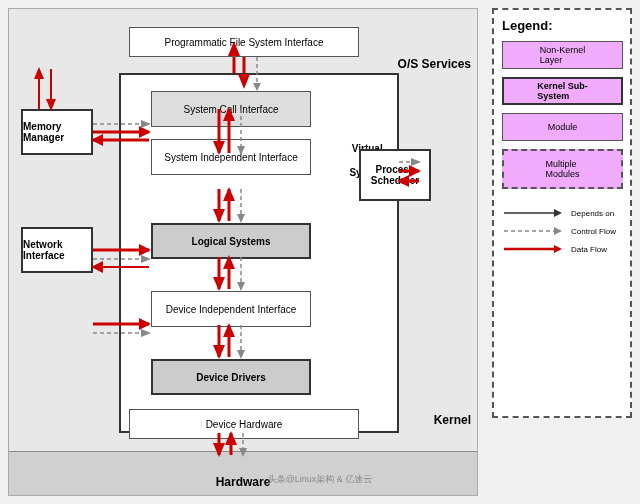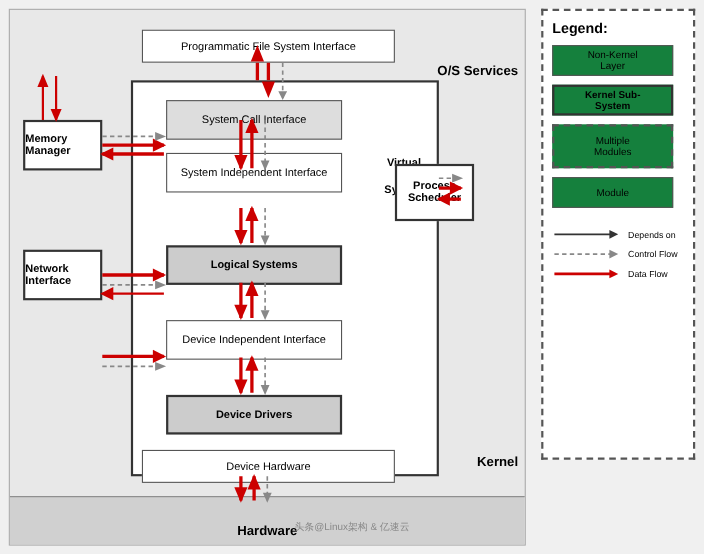--- a/index.html
+++ b/index.html
@@ -274,29 +274,28 @@
       font-weight: bold;
       font-size: 13px;
       margin-bottom: 8px;
     }
 
     .legend-item {
       margin-bottom: 8px;
     }
 
     .legend-box {
-      width: 110px;
+      width: 121px;
       height: 28px;
       border: 1px solid #555;
       display: flex;
       align-items: center;
       justify-content: center;
       font-size: 10px;
-      text-align: center;
-      background: #15803d;
+      background: #f0abfc;
       margin-bottom: 2px;
     }
 
     .legend-box-bold {
       border: 2px solid #333;
       font-weight: bold;
     }
 
     .legend-box-dashed-multi {
       border: 2px dashed #555;
@@ -487,25 +486,25 @@
 
   <div class="legend-item">
     <div class="legend-box" style="font-size:9px;">Non-Kernel<br>Layer</div>
   </div>
 
   <div class="legend-item">
     <div class="legend-box legend-box-bold" style="font-size:9px;">Kernel Sub-<br>System</div>
   </div>
 
   <div class="legend-item">
+    <div class="legend-box" style="font-size:9px;">Module</div>
+  </div>
+
+  <div class="legend-item">
     <div class="legend-box legend-box-dashed-multi" style="font-size:9px;">Multiple<br>Modules</div>
-  </div>
-
-  <div class="legend-item">
-    <div class="legend-box" style="font-size:9px;">Module</div>
   </div>
 
   <div style="height:10px;"></div>
 
   <div class="legend-arrow-row">
     <svg width="65" height="12" style="margin-right:4px;">
       <line x1="2" y1="6" x2="56" y2="6" stroke="#333" stroke-width="1.5"></line>
       <polygon points="60,6 52,2 52,10" fill="#333"></polygon>
     </svg>
     <span style="font-size:8px;">Depends on</span>

